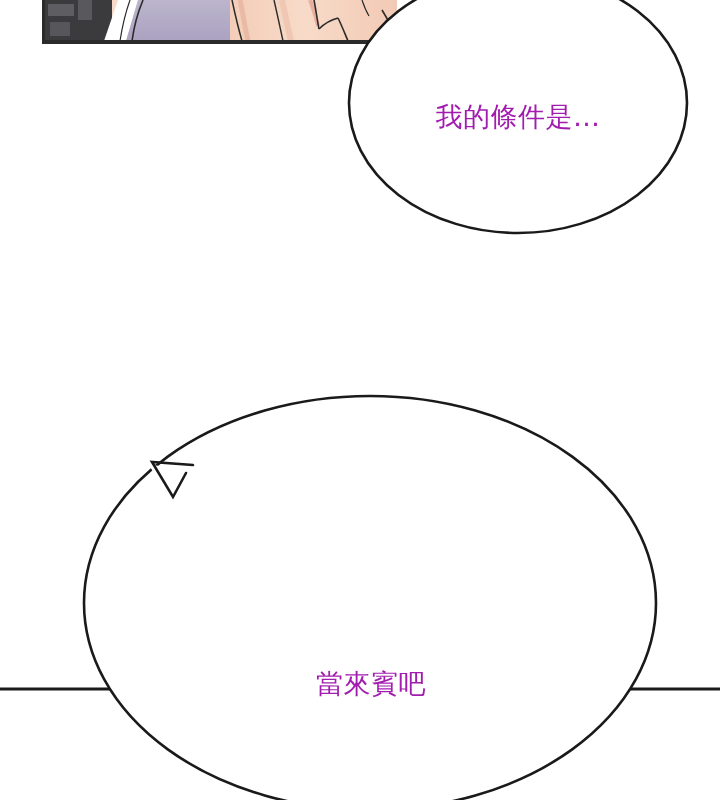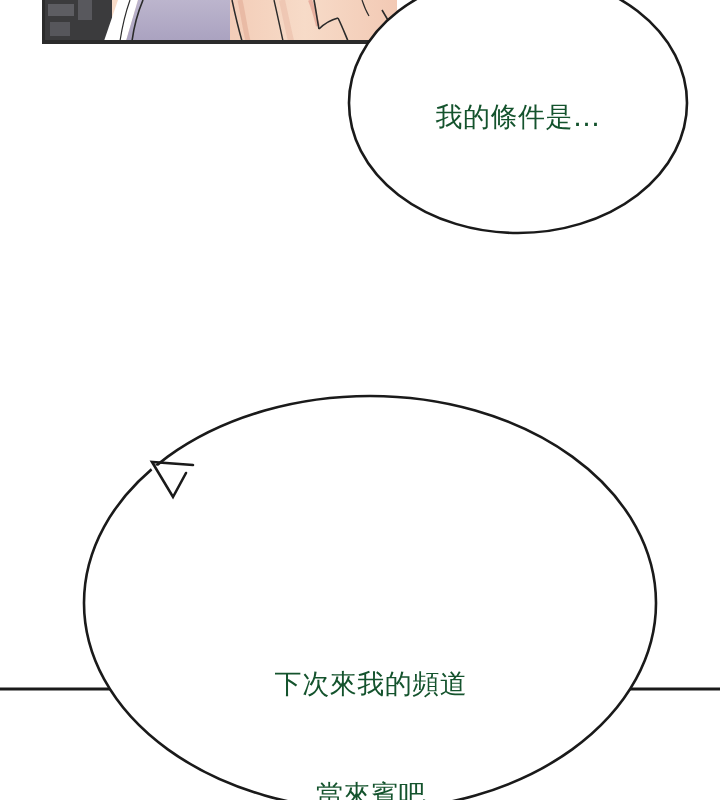--- a/index.html
+++ b/index.html
@@ -33,21 +33,21 @@
     width: 355px;
     height: 44px;
     overflow: hidden;
   }
   #panel-strip svg { display: block; }
 
   
   .bubble-text {
     position: absolute;
     text-align: center;
-    color: #14532d;
+    color: #a21caf;
     font-family: "DejaVu Sans", "Liberation Sans", sans-serif;
     font-weight: 400;
     letter-spacing: 0.02em;
     white-space: pre;
     line-height: 1.38;
     -webkit-font-smoothing: antialiased;
   }
   #bubble1-text {
     left: 348px;
     top: 98px;
@@ -123,17 +123,16 @@
 
     <ellipse cx="370" cy="603" rx="286" ry="207" fill="#ffffff" stroke="#1a1a1a" stroke-width="2.6"></ellipse>
 
     <path d="M181 470 L148 464 L171 498 L196 478 Z" fill="#ffffff" stroke="none"></path>
     <path d="M193 465 L152 462 L173 497 L186 473" fill="none" stroke="#1a1a1a" stroke-width="2.6" stroke-linejoin="miter" stroke-linecap="round"></path>
   </svg>
 
   <div id="bubble1-text" class="bubble-text">我的條件是…</div>
 
   <div id="bubble2-text" class="bubble-text">
-    <span class="line">下次來我的頻道</span>
     <span class="line">當來賓吧</span>
   </div>
 
 </div>
 
 </body></html>

